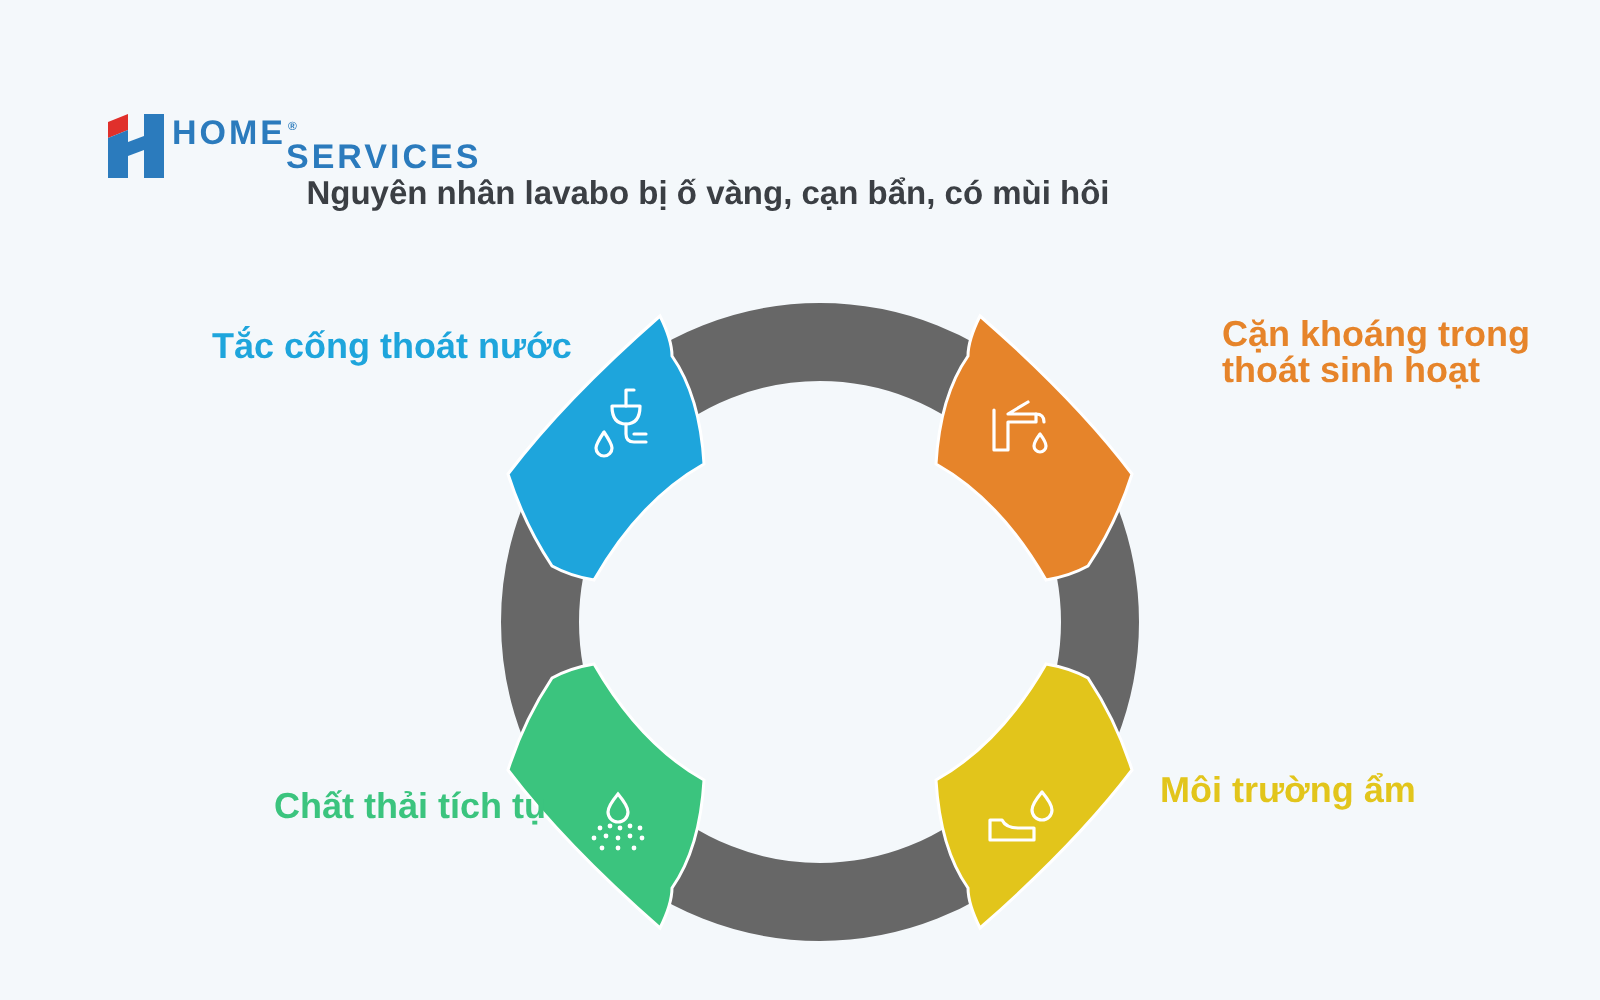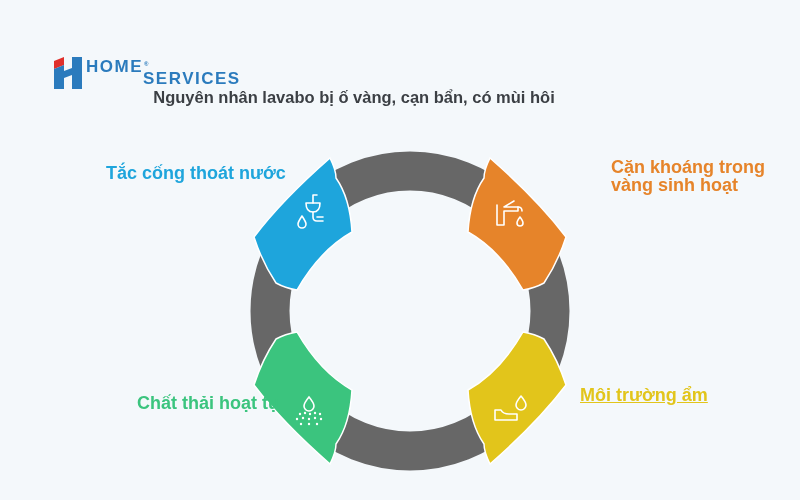--- a/index.html
+++ b/index.html
@@ -125,16 +125,16 @@
           <circle cx="309" cy="424" r="1.2"></circle>
           <circle cx="317" cy="424" r="1.2"></circle>
       </g>
     </g>
   </g>
 </svg>
 
 <div class="label" style="left:106px; top:164px; color:#1ea5dc;">Tắc cống thoát nước</div>
 <div class="label" style="left:611px; top:158px; color:#e6842a;">
   <div>Cặn khoáng trong</div>
-  <div>vàng sinh hoạt</div>
+  <div>thoát sinh hoạt</div>
 </div>
-<div class="label" style="left:580px; top:386px; color:#e2c51b;text-decoration:underline;">Môi trường ẩm</div>
-<div class="label" style="left:137px; top:394px; color:#3bc47e;">Chất thải hoạt tụ</div>
+<div class="label" style="left:580px; top:386px; color:#e2c51b;">Môi trường ẩm</div>
+<div class="label" style="left:137px; top:394px; color:#3bc47e;">Chất thải tích tụ</div>
 
 </body></html>

